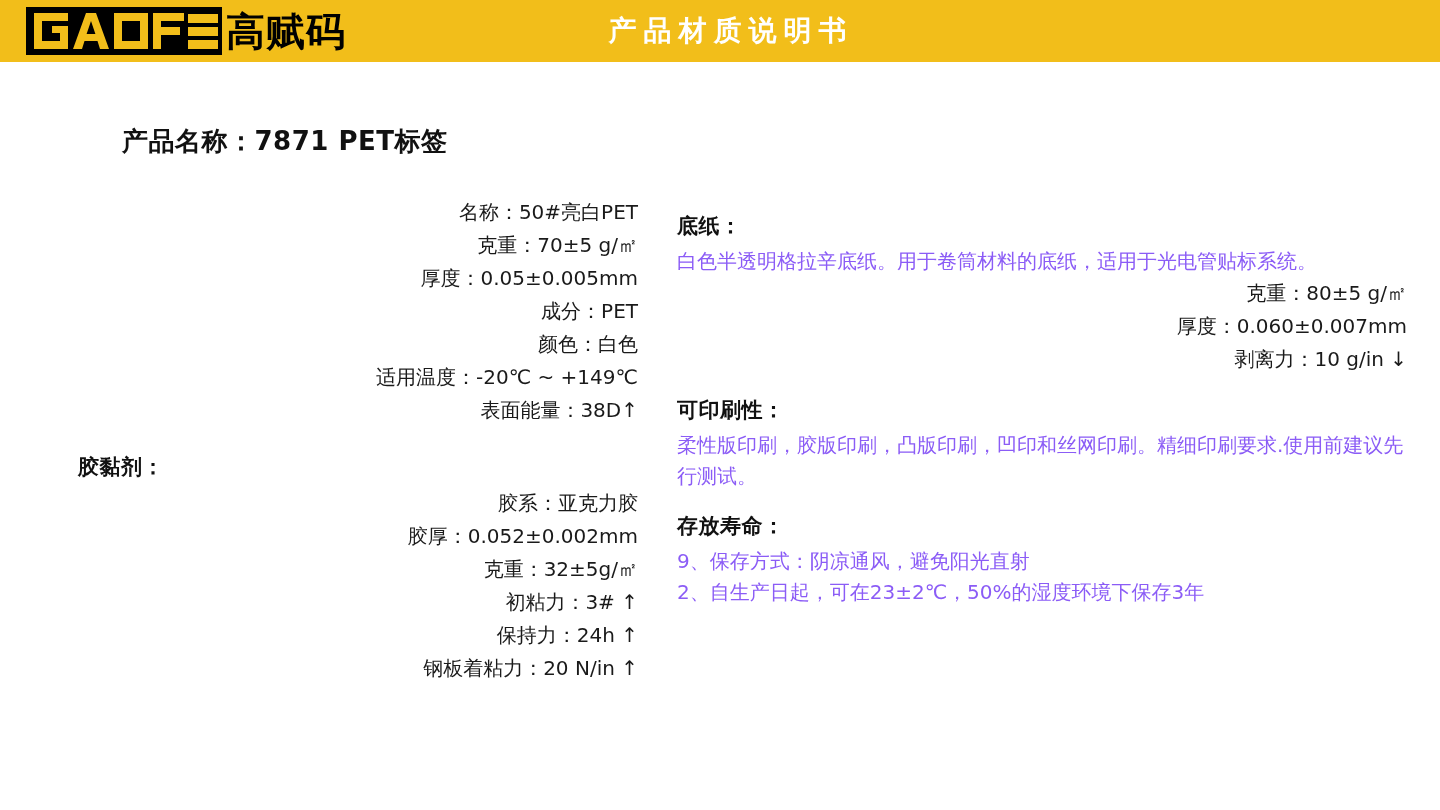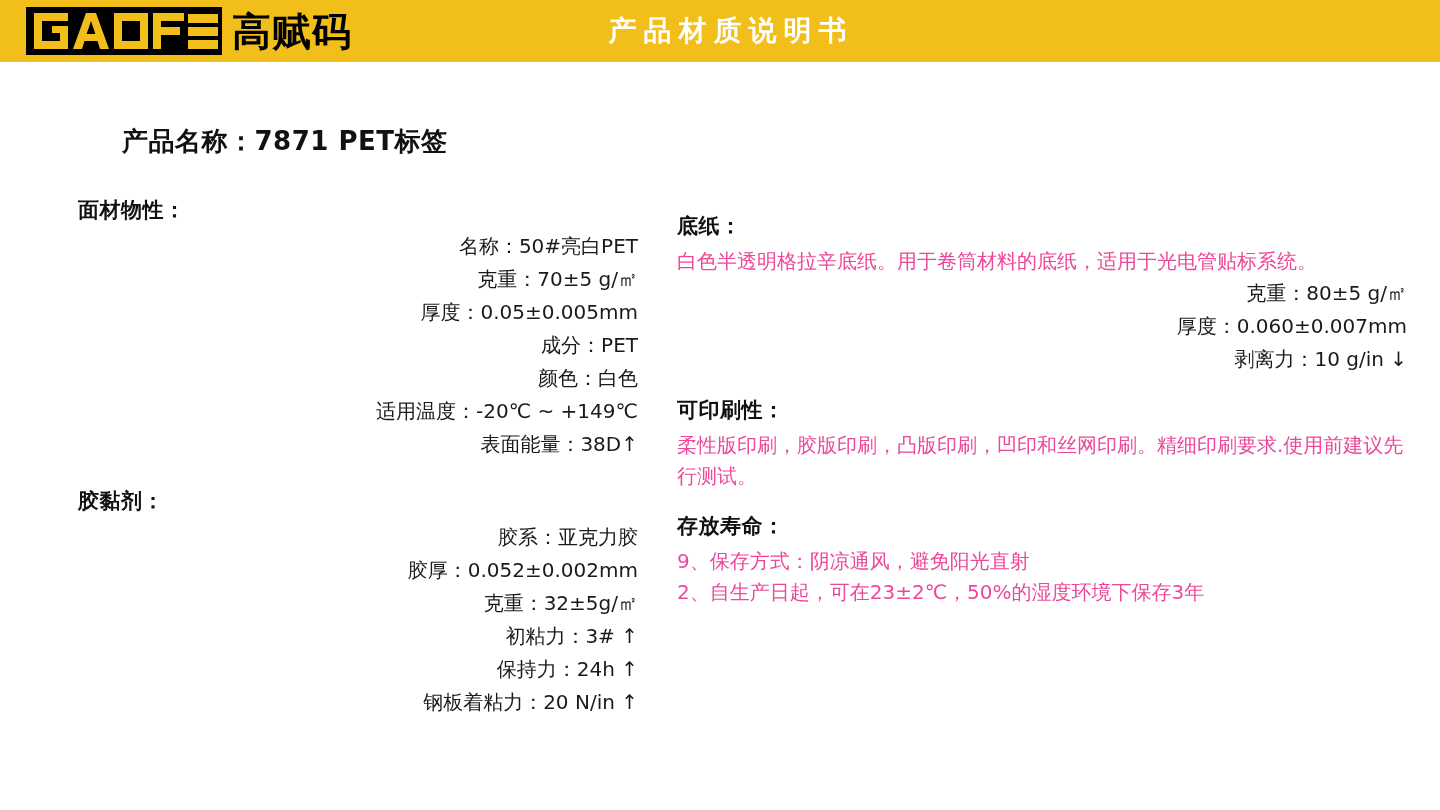--- a/index.html
+++ b/index.html
@@ -44,21 +44,20 @@
     align-items: center;
     padding: 0 4px 0 4px;
   }
   .logo-gaof svg { display: block; }
   .logo-cn {
     font-weight: bold;
     font-size: 39px;
     color: #000;
     letter-spacing: 1px;
     line-height: 1;
-    margin-left: 6px;
     font-family: "DejaVu Sans", "Liberation Sans", sans-serif;
   }
   .header-title {
     position: absolute;
     left: 0; top: 0;
     width: 1440px; height: 62px;
     display: flex;
     align-items: center;
     justify-content: center;
     pointer-events: none;
@@ -107,21 +106,21 @@
     font-size: 20px;
     color: #1a1a1a;
     line-height: 33px;
     white-space: nowrap;
     text-align: right;
   }
   .kv .k { }
   .kv .v { }
   .para {
     font-size: 20px;
-    color: #ec4899;
+    color: #8b5cf6;
     line-height: 31px;
   }
   .gap-lg { height: 26px; }
   .gap-md { height: 20px; }
 </style>
 </head>
 <body>
 
 <div id="page">
 
@@ -153,21 +152,20 @@
     </div>
   </div>
 
   <div class="product-line">
     <span>产品名称：</span><span>7871 PET标签</span>
   </div>
 
   <div class="col-left">
 
     <div>
-      <div class="sect-title">面材物性：</div>
       <div class="kv"><span class="k">名称：</span><span class="v">50#亮白PET</span></div>
       <div class="kv"><span class="k">克重：</span><span class="v">70±5 g/㎡</span></div>
       <div class="kv"><span class="k">厚度：</span><span class="v">0.05±0.005mm</span></div>
       <div class="kv"><span class="k">成分：</span><span class="v">PET</span></div>
       <div class="kv"><span class="k">颜色：</span><span class="v">白色</span></div>
       <div class="kv"><span class="k">适用温度：</span><span class="v">-20℃ ~ +149℃</span></div>
       <div class="kv"><span class="k">表面能量：</span><span class="v">38D↑</span></div>
     </div>
 
     <div class="gap-lg"></div>

